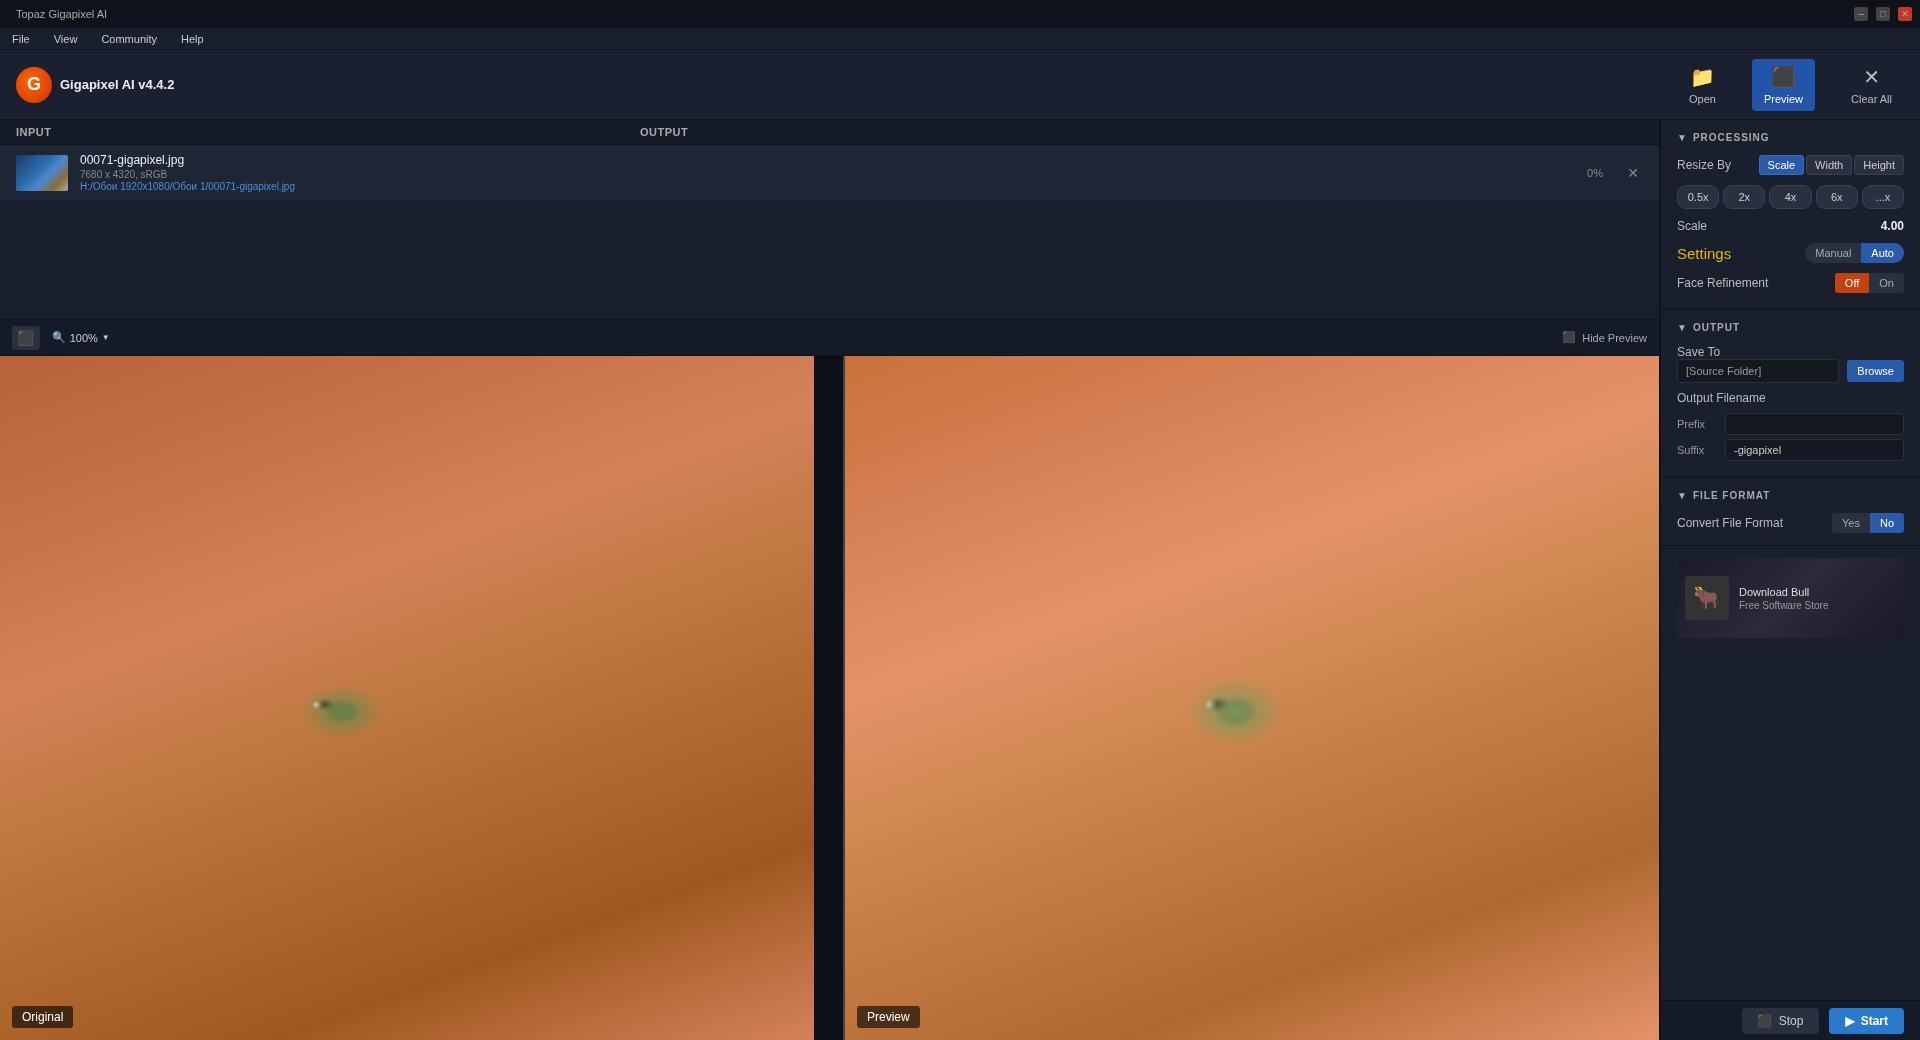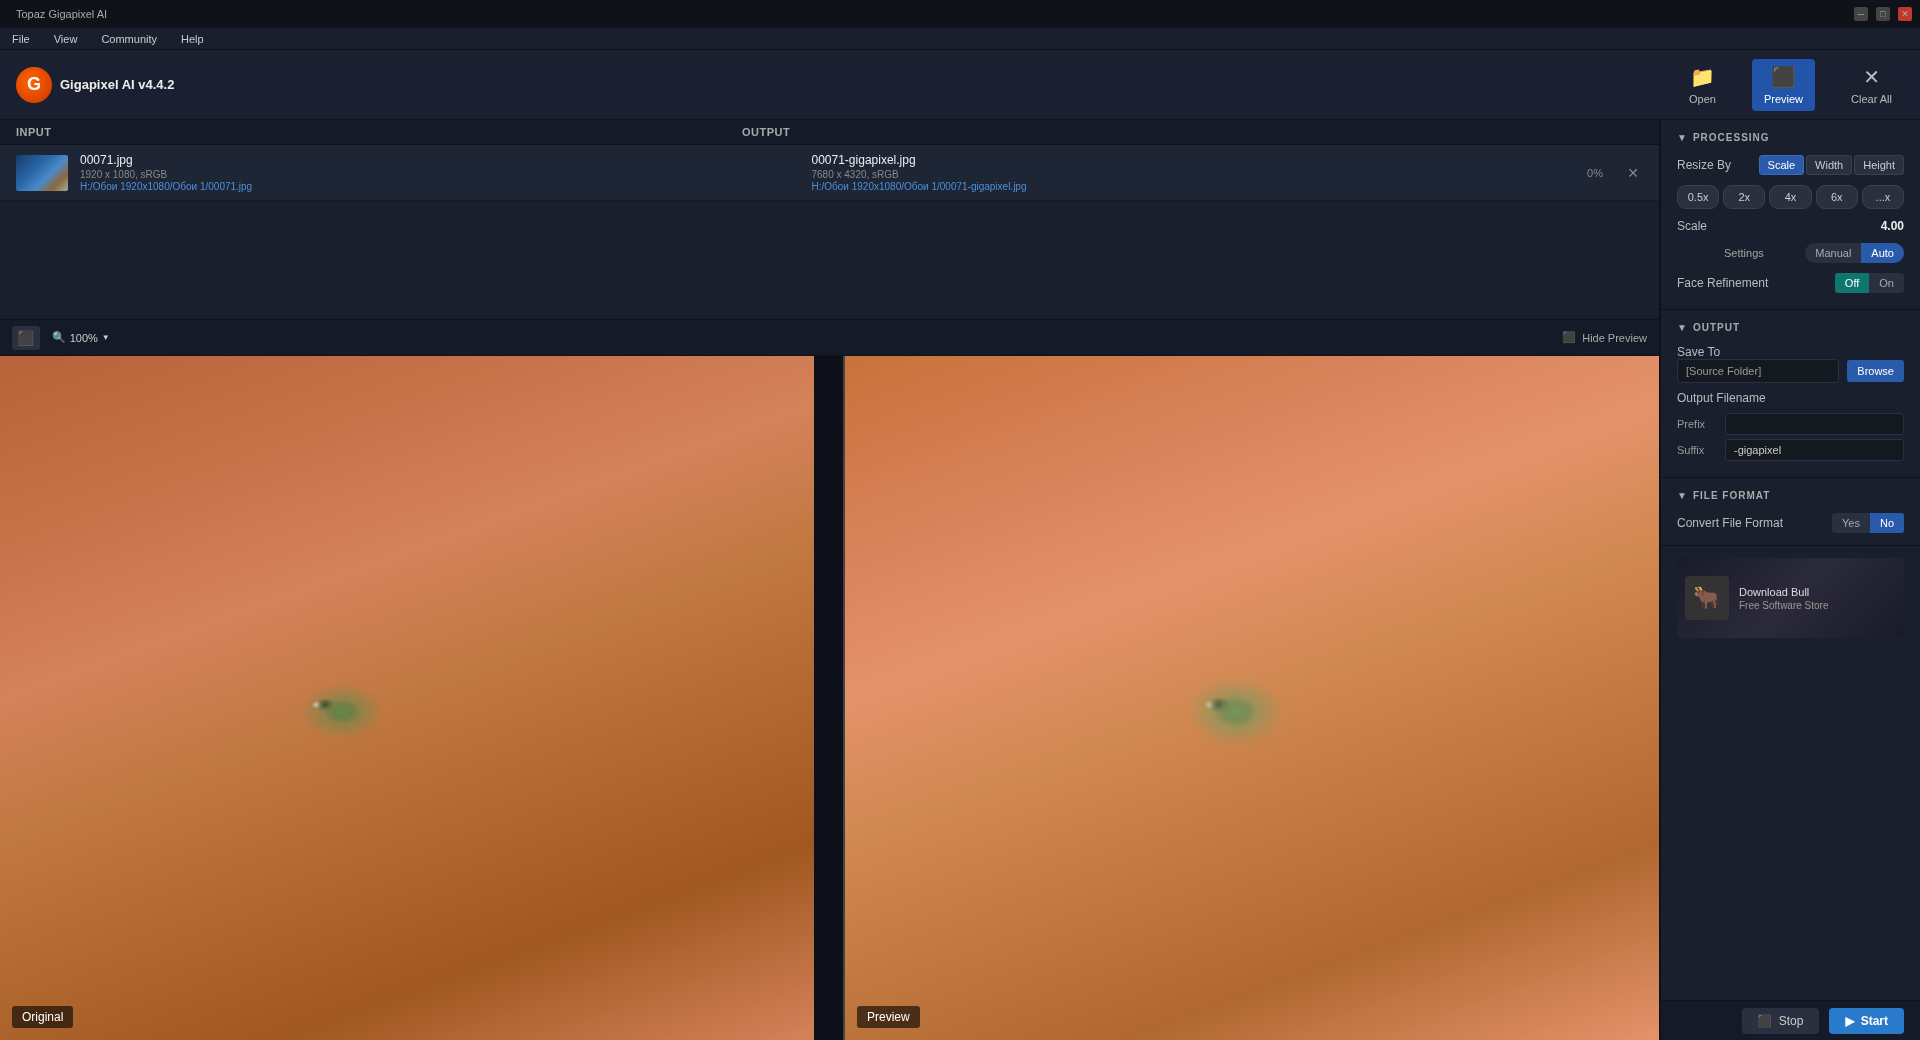--- a/index.html
+++ b/index.html
@@ -133,21 +133,21 @@
       background: #151a28;
       border-bottom: 1px solid #0f1218;
     }
     .file-list-col {
       color: #aaa;
       font-size: 11px;
       font-weight: 600;
       text-transform: uppercase;
       letter-spacing: 0.5px;
     }
-    .file-list-col.input { width: 726px; }
+    .file-list-col.input { width: 624px; }
     .file-list-col.output { flex: 1; }
 
     .file-row {
       display: flex;
       align-items: center;
       padding: 8px 16px;
       background: #1e2535;
       border-bottom: 1px solid #151a28;
       gap: 12px;
     }
@@ -398,21 +398,21 @@
     .scale-value-label { color: #bbb; font-size: 12px; }
     .scale-value { color: #eee; font-size: 12px; font-weight: 600; }
 
     
     .settings-row {
       display: flex;
       align-items: center;
       justify-content: space-between;
       margin-bottom: 10px;
     }
-    .settings-label { color: #a3a3a3; font-size: 11px; margin-left: 47px; }
+    .settings-label { color: #eab308; font-size: 15px; }
     .toggle-group {
       display: flex;
       background: #2a3040;
       border-radius: 10px;
       overflow: hidden;
     }
     .toggle-btn {
       padding: 4px 10px;
       font-size: 11px;
       cursor: pointer;
@@ -433,21 +433,21 @@
     .face-label { color: #bbb; font-size: 12px; }
     .on-off-toggle {
       display: flex;
       background: #2a3040;
       border-radius: 3px;
       overflow: hidden;
     }
     .toggle-off {
       padding: 4px 10px;
       font-size: 11px;
-      background: #0f766e;
+      background: #c2410c;
       color: white;
       cursor: pointer;
     }
     .toggle-on {
       padding: 4px 10px;
       font-size: 11px;
       color: #aaa;
       cursor: pointer;
     }
 
@@ -635,25 +635,20 @@
 
     <div class="file-list-area">
       <div class="file-list-header">
         <span class="file-list-col input">INPUT</span>
         <span class="file-list-col output">OUTPUT</span>
       </div>
       <div class="file-row">
         <div class="file-thumb">
           <div class="file-thumb-img"></div>
         </div>
-        <div class="file-info">
-          <div class="file-name">00071.jpg</div>
-          <div class="file-meta">1920 x 1080, sRGB</div>
-          <div class="file-path">H:/Обои 1920x1080/Обои 1/00071.jpg</div>
-        </div>
         <div class="file-output-info">
           <div class="file-name">00071-gigapixel.jpg</div>
           <div class="file-meta">7680 x 4320, sRGB</div>
           <div class="file-path">H:/Обои 1920x1080/Обои 1/00071-gigapixel.jpg</div>
         </div>
         <div class="file-progress">0%</div>
         <div class="file-remove-btn">✕</div>
       </div>
     </div>
 

